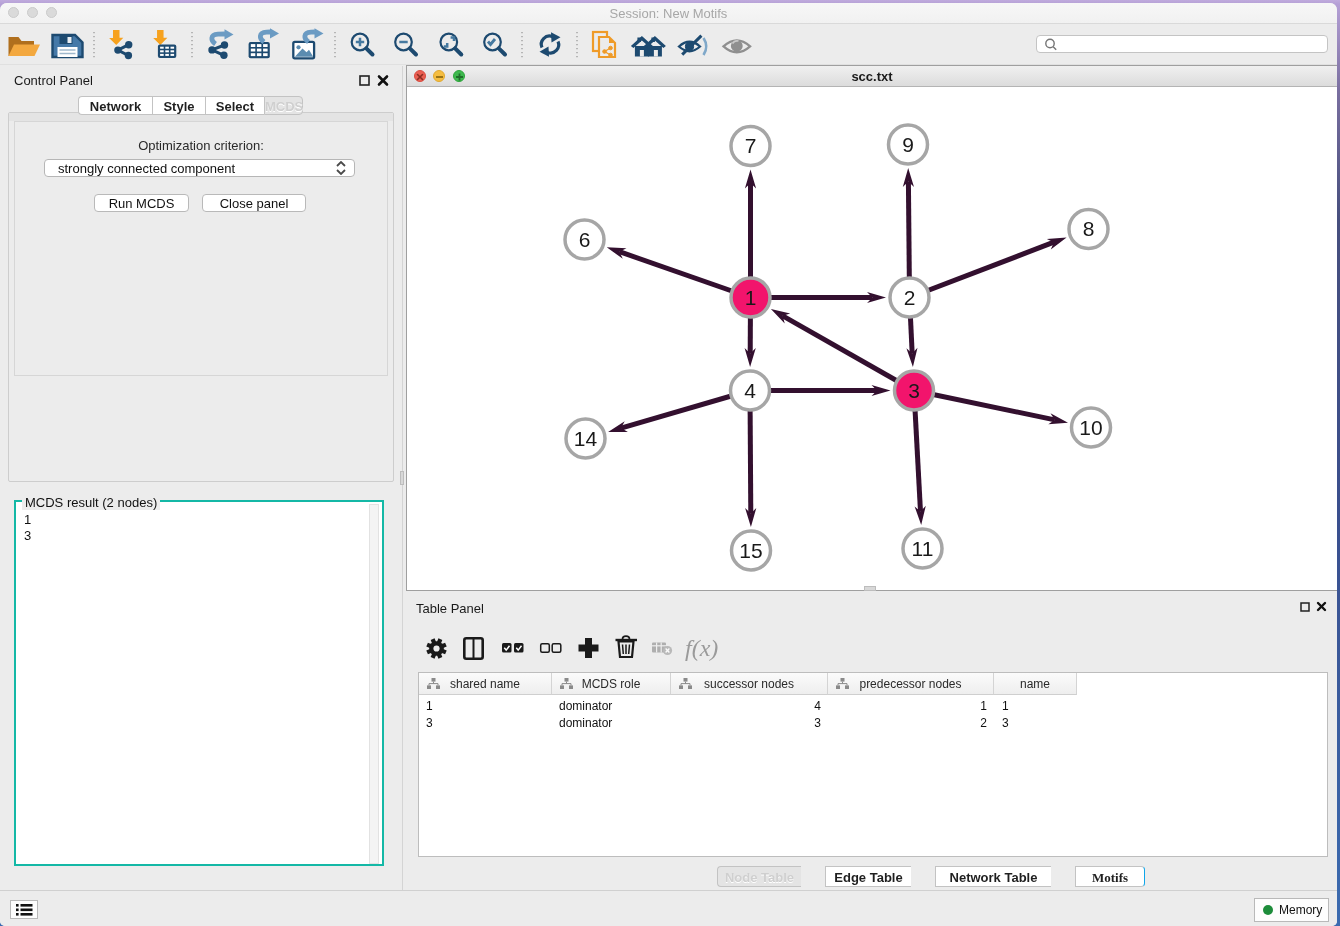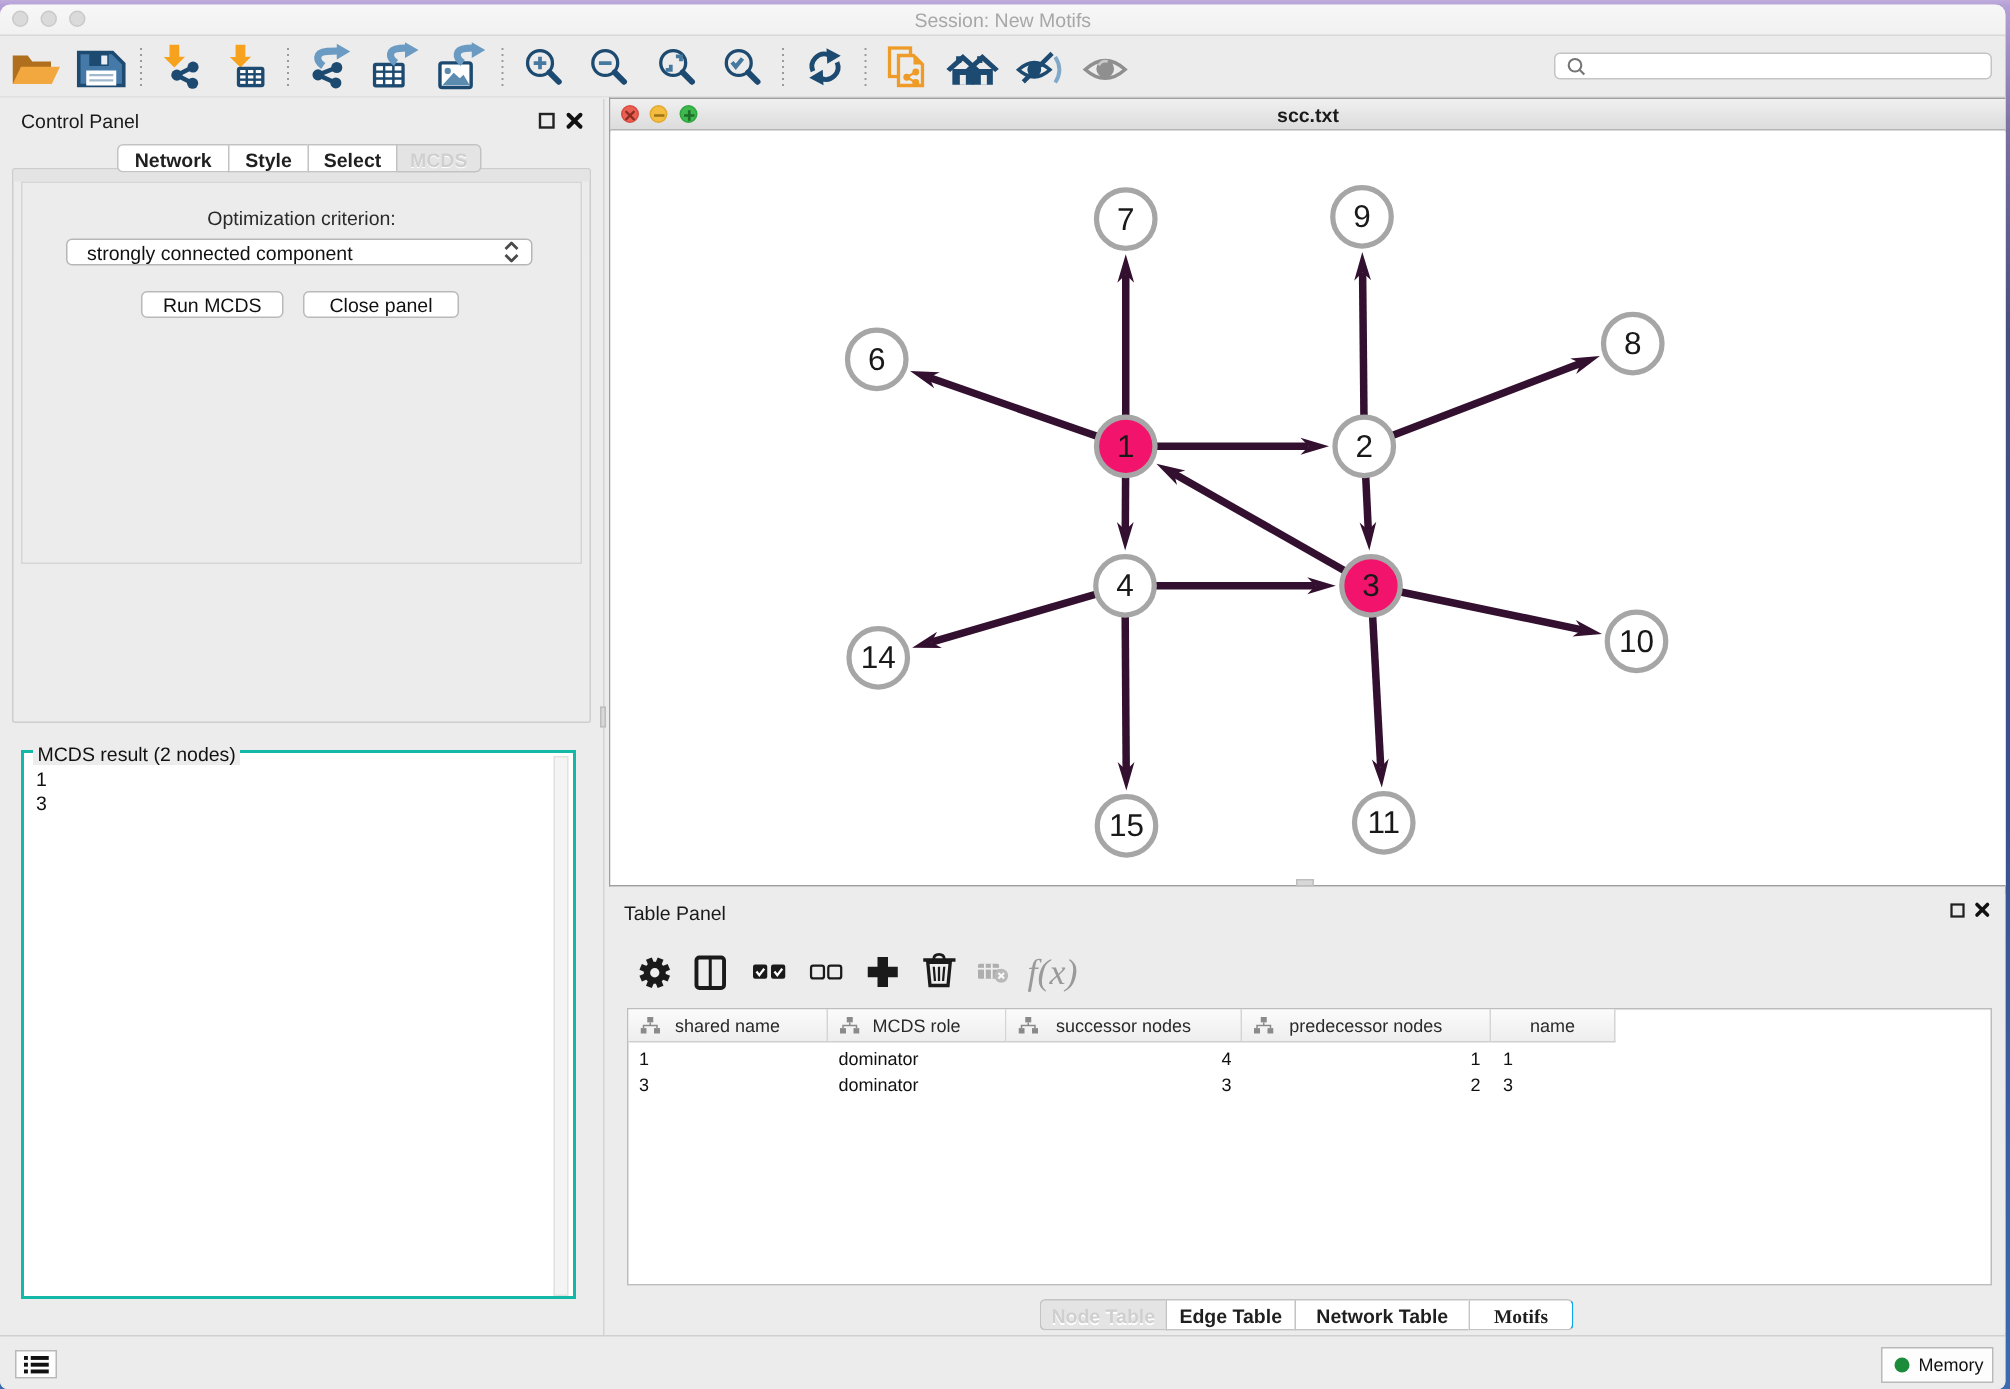--- a/index.html
+++ b/index.html
@@ -39,21 +39,21 @@
 
 #tpanel { position:absolute; left:406px; top:593px; width:931px; height:293px; background:#ececec; }
 #tpanel-hdr { position:absolute; left:10px; top:5px; font-size:13px; color:#1a1a1a; }
 #tablebox { position:absolute; left:12px; top:76px; width:910px; height:185px; background:#fff; border:1px solid #bdbdbd; }
 #thead { position:absolute; left:0; top:0; width:908px; height:23px; font-size:12px; color:#2a2a2a; }
 .thcell { position:absolute; top:0; height:22px; background:linear-gradient(180deg,#fbfbfb,#eeeeee); border-right:1px solid #d4d4d4; border-bottom:1px solid #cfcfcf; text-align:center; padding-top:4px; }
 .trow { position:absolute; font-size:12px; color:#111; height:17px; }
 .tcell { position:absolute; padding:0 7px; }
 
 .btabrow { position:absolute; left:287px; top:270px; height:21px; display:flex; font-size:13px; font-weight:bold; }
-.btab { background:#fff; border:1px solid #c3c3c3; border-right:none; padding:3px 0 0; color:#1f1f1f; text-align:center; white-space:nowrap; }
+.btab { background:#fff; border:1px solid #c3c3c3; border-right:none; padding:3px 0 0; color:#1f1f1f; text-align:center; white-space:nowrap;margin-left:24px; }
 .btab.first { border-radius:4px 0 0 4px; }
 .btab.last { border-radius:0 4px 4px 0; border-right:1px solid #0ea5e9;font-family:Liberation Serif, serif; }
 .btab.sel { background:#e4e4e4; color:#cfcfcf; text-shadow:0 1px 0 #fff; }
 
 #statusbar { position:absolute; left:0; top:887px; width:100%; height:36px; background:#ececec; border-top:1px solid #d0d0d0; }
 #listbtn { position:absolute; left:10px; top:9px; width:28px; height:19px; background:#fdfdfd; border:1px solid #b9b9b9; }
 #membtn { position:absolute; left:1254px; top:7px; width:75px; height:24px; background:#fdfdfd; border:1px solid #b9b9b9; font-size:12px; color:#a16207; }
 svg { position:absolute; }
 </style>
 </head>
@@ -201,21 +201,21 @@
         <rect x="360" y="10" width="9" height="9" fill="none" stroke="#222" stroke-width="1.6"></rect>
         <g stroke="#111" stroke-width="2.6" stroke-linecap="round">
           <line x1="379" y1="10.5" x2="387" y2="18.5"></line>
           <line x1="387" y1="10.5" x2="379" y2="18.5"></line>
         </g>
       </svg>
     <div class="tabrow">
       <div class="tab first" style="width:74px;">Network</div>
       <div class="tab" style="width:53px;">Style</div>
       <div class="tab" style="width:59px;">Select</div>
-      <div class="tab last sel" style="width:57px;">MCDS</div>
+      <div class="tab last sel" style="width:39px;">MCDS</div>
     </div>
     <div id="tabpane">
       <div style="position:absolute;left:0;top:0;width:100%;height:8px;background:#e4e4e4;"></div>
       <div id="innerpane">
         <div id="optlabel">Optimization criterion:</div>
         <div id="dropdown">strongly connected component<svg width="12" height="14" viewBox="0 0 12 14" style="right:7px;top:1px;">
               <g fill="none" stroke="#4a4a4a" stroke-width="1.8">
                 <path d="M2,5 l4,-4 l4,4"></path>
                 <path d="M2,9 l4,4 l4,-4"></path>
               </g>

